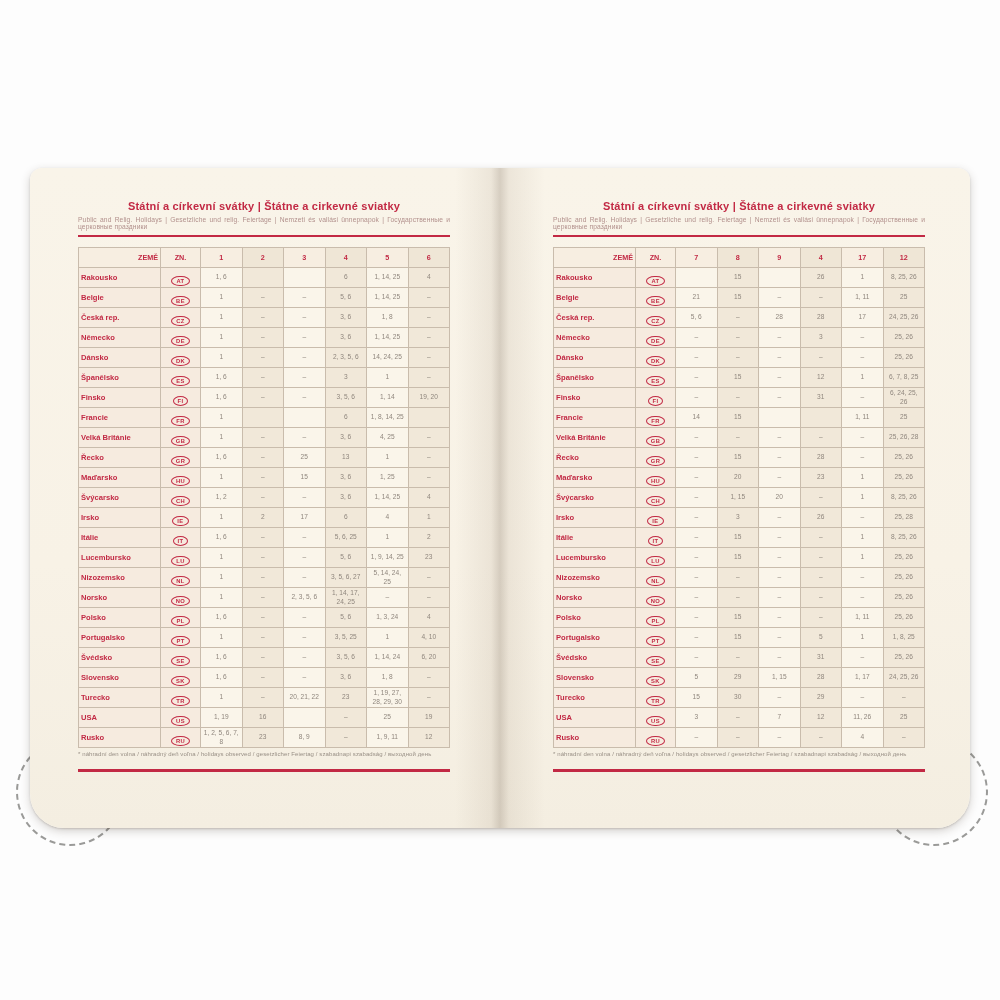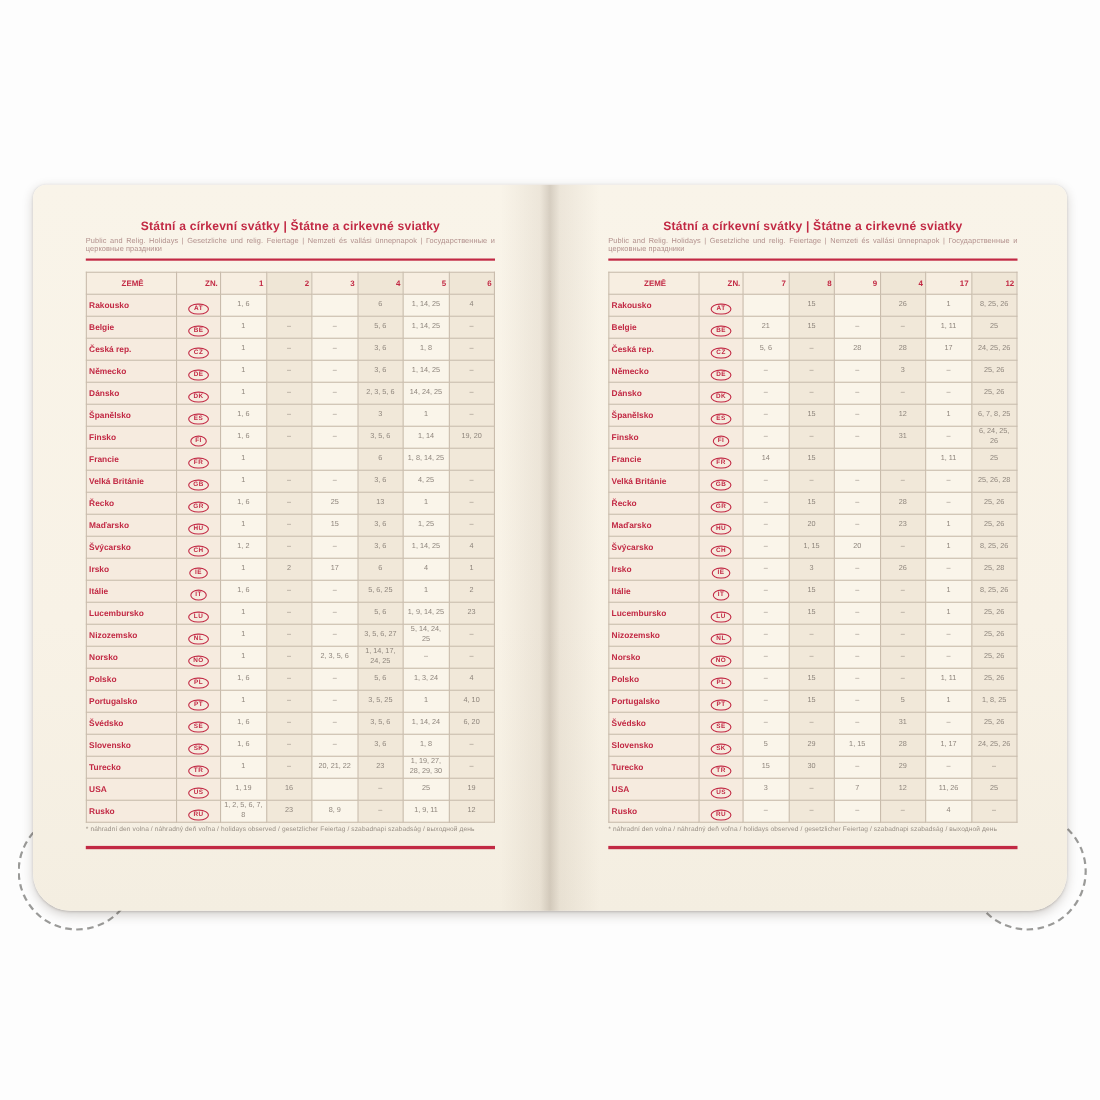--- a/index.html
+++ b/index.html
@@ -71,24 +71,24 @@
   table.holidays th, table.holidays td{
     border:1px solid #c9bcac;
     padding:0 2px;
     height:19px;
     overflow:hidden;
   }
   table.holidays th{
     color:#c22944;
     font-size:7.2px;
     font-weight:bold;
-    text-align:right;
+    text-align:center;
     background:#f7eee1;
   }
-  table.holidays th.h-name{text-align:center;padding-left:4px;}
+  table.holidays th.h-name{text-align:right;padding-left:4px;}
   table.holidays th.shaded{background:#efe6d6;}
   td.name{
     color:#c22944;font-size:7.6px;font-weight:bold;
     padding-left:4px;background:#f6ebdf;white-space:nowrap;
   }
   td.code{text-align:center;background:#f6ebdf;}
   .oval{
     display:inline-block;
     border:1px solid #c22944;
     border-radius:50%;

